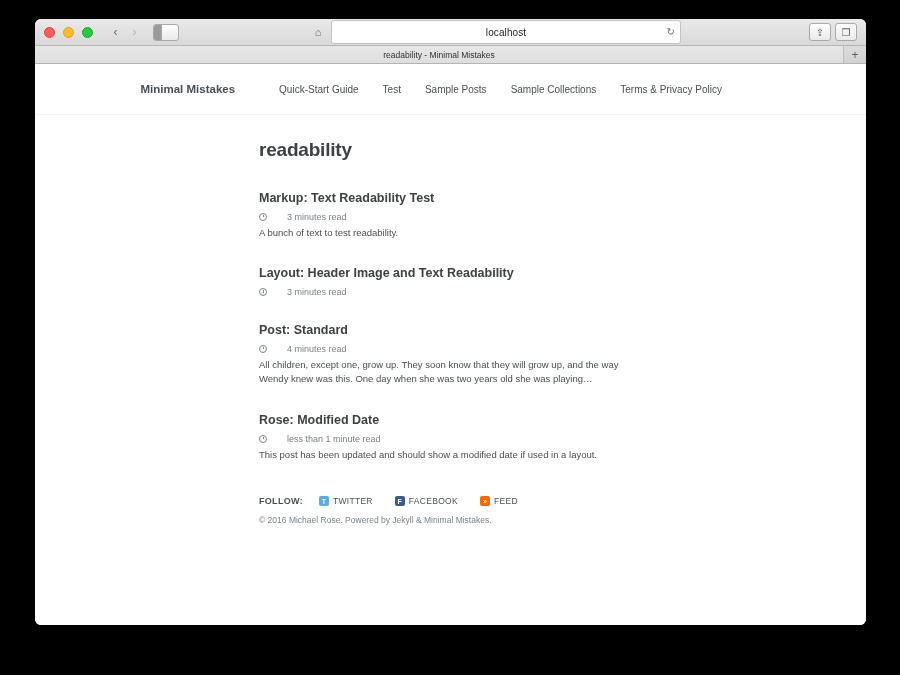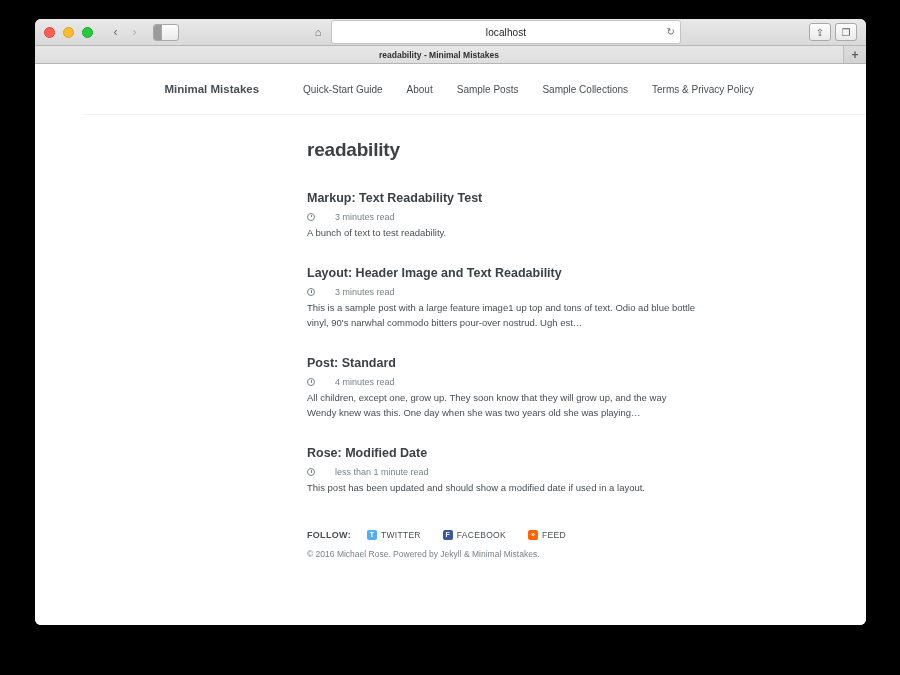--- a/index.html
+++ b/index.html
@@ -140,21 +140,20 @@
   }
 
   
   .tabbar {
     height: 18px;
     background: linear-gradient(to bottom, #dcdcdc, #d2d2d2);
     border-bottom: 1px solid #b4b4b4;
     display: flex;
     align-items: stretch;
     flex: 0 0 auto;
-    font-weight: bold;
   }
   .tab {
     flex: 1;
     display: flex;
     align-items: center;
     justify-content: center;
     font-size: 8.5px;
     color: #30302f;
     background: linear-gradient(to bottom, #e7e7e7, #dedede);
     border-right: 1px solid #bdbdbd;
@@ -168,21 +167,20 @@
     color: #5f5f5f;
     line-height: 1;
   }
 
   
   .page {
     flex: 1;
     background: #ffffff;
     overflow: hidden;
     position: relative;
-    padding-left: 48px;
   }
 
   .masthead {
     border-bottom: 1px solid #f2f3f3;
     height: 51px;
     display: flex;
     align-items: center;
     padding: 0 0 0 0;
   }
   .masthead-inner {
@@ -355,21 +353,21 @@
     <div class="newtab">+</div>
   </div>
 
   <div class="page">
 
     <div class="masthead">
       <div class="masthead-inner">
         <div class="site-title">Minimal Mistakes</div>
         <div class="nav-links">
           <a class="nav-link">Quick-Start Guide</a>
-          <a class="nav-link">About</a>
+          <a class="nav-link">Test</a>
           <a class="nav-link">Sample Posts</a>
           <a class="nav-link">Sample Collections</a>
           <a class="nav-link">Terms &amp; Privacy Policy</a>
         </div>
       </div>
     </div>
 
     <div class="content">
       <div class="content-inner">
 
@@ -383,21 +381,20 @@
           </div>
           <p class="post-excerpt">A bunch of text to test readability.</p>
         </div>
 
         <div class="post">
           <h2 class="post-title">Layout: Header Image and Text Readability</h2>
           <div class="post-meta">
             <span class="clock-icon"></span>
             <span>3 minutes read</span>
           </div>
-          <p class="post-excerpt">This is a sample post with a large feature image1 up top and tons of text. Odio ad blue bottle vinyl, 90's narwhal commodo bitters pour-over nostrud. Ugh est…</p>
         </div>
 
         <div class="post">
           <h2 class="post-title">Post: Standard</h2>
           <div class="post-meta">
             <span class="clock-icon"></span>
             <span>4 minutes read</span>
           </div>
           <p class="post-excerpt">All children, except one, grow up. They soon know that they will grow up, and the way Wendy knew was this. One day when she was two years old she was playing…</p>
         </div>

